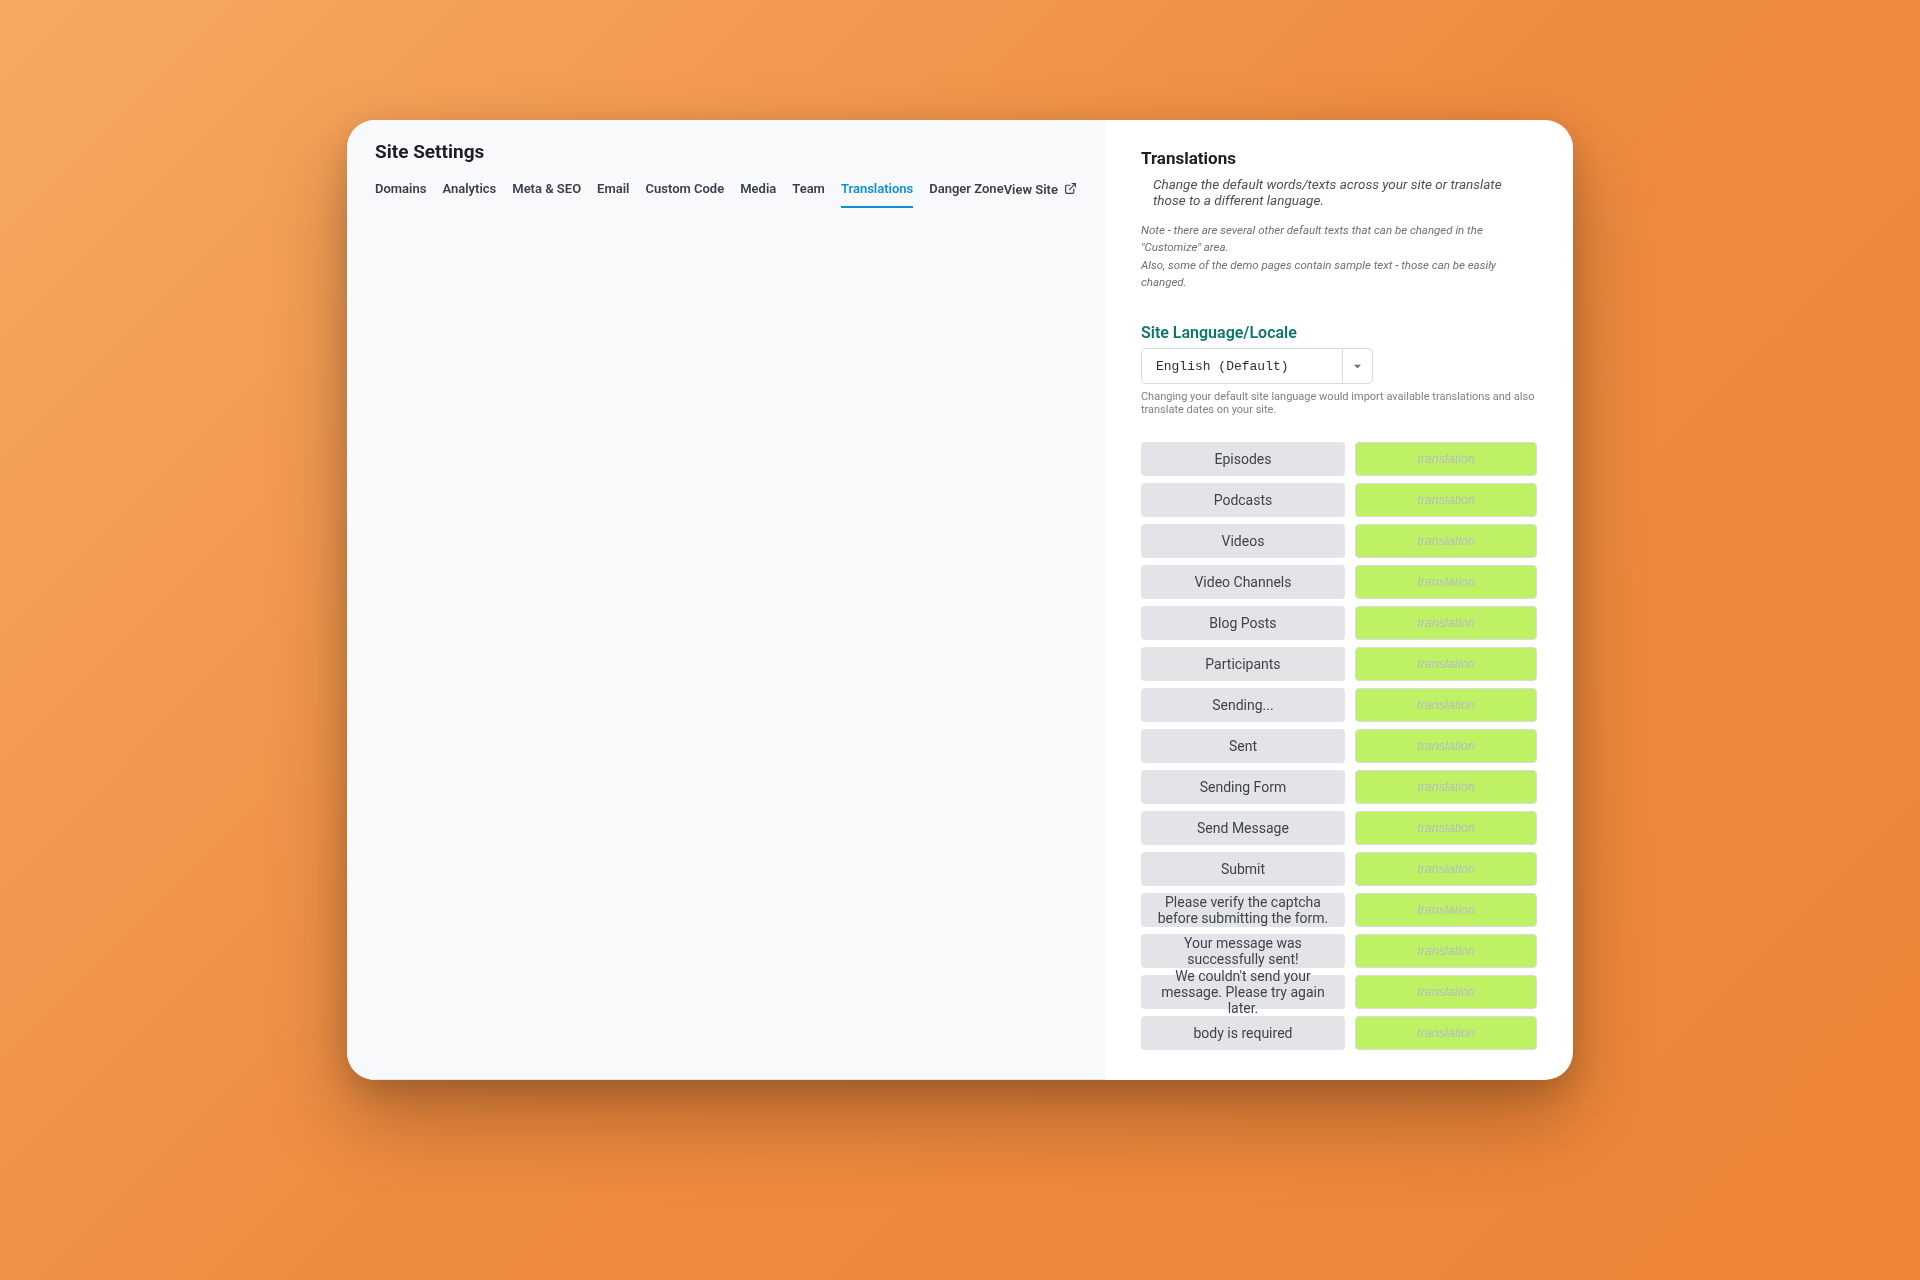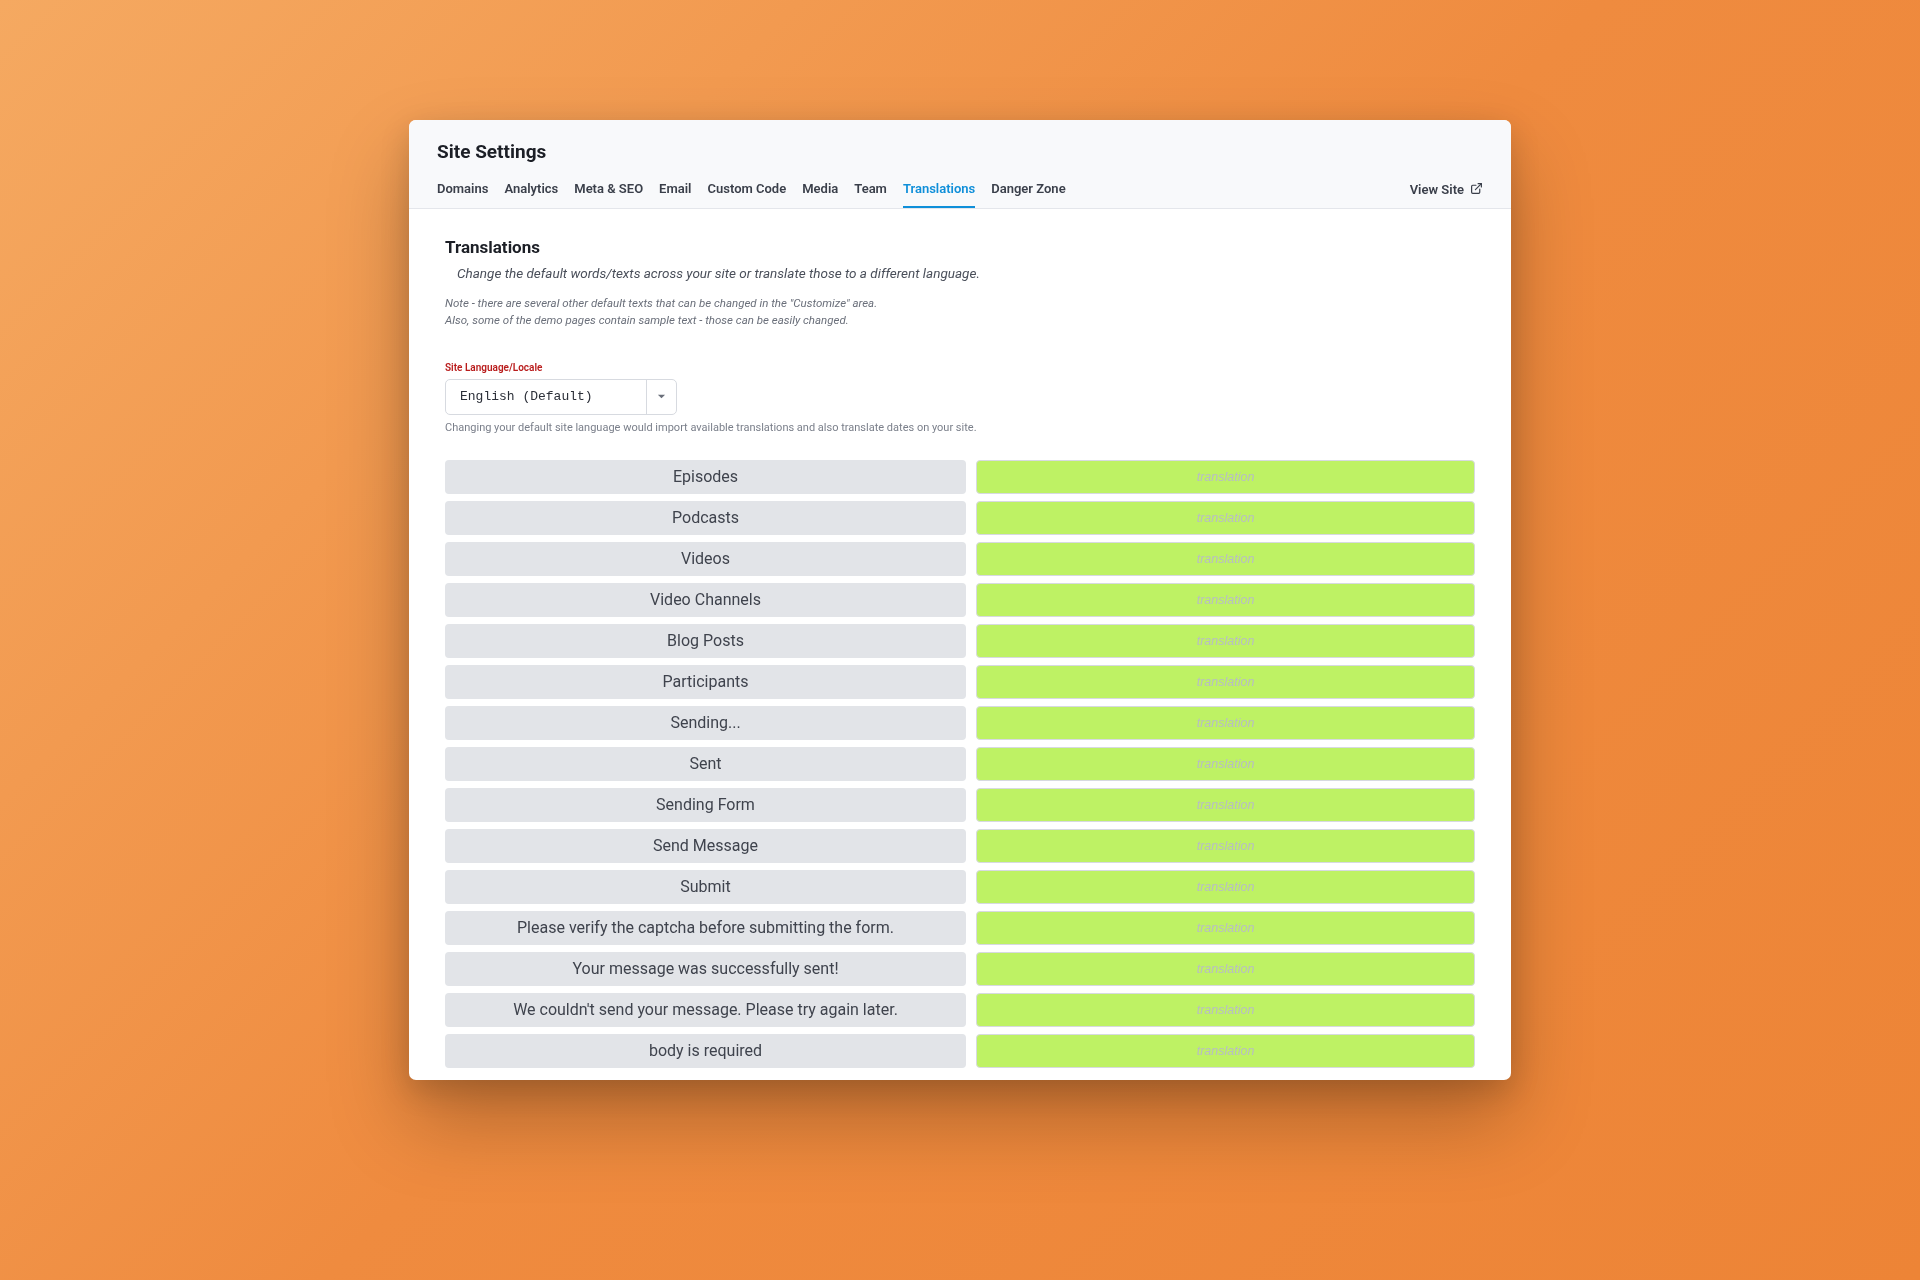--- a/index.html
+++ b/index.html
@@ -6,28 +6,28 @@
   html, body { width: 1920px; height: 1280px; }
   body {
     font-family: -apple-system, BlinkMacSystemFont, "Segoe UI", Roboto, "Helvetica Neue", Arial, sans-serif;
     background: linear-gradient(135deg, #f5a961 0%, #ef8b3f 50%, #ed8436 100%);
     display: flex;
     align-items: flex-start;
     justify-content: center;
     padding-top: 120px;
   }
   .window {
-    width: 1102px;
+    width: 1226px;
     height: 960px;
     background: #fff;
-    border-radius: 7px;
+    border-radius: 28px;
     box-shadow: 0 40px 80px rgba(0,0,0,0.25), 0 10px 30px rgba(0,0,0,0.15);
     overflow: hidden;
     display: flex;
-    flex-direction: column;
+    flex-direction: row;
   }
   .header {
     background: #f8f9fb;
     border-bottom: 1px solid #e4e6eb;
     padding: 20px 28px 0 28px;
   }
   .page-title {
     font-size: 19px;
     font-weight: 700;
     color: #1c1f26;
@@ -87,23 +87,23 @@
   }
   .section-note {
     font-size: 11.5px;
     font-style: italic;
     color: #6a6f7a;
     line-height: 1.5;
     margin-bottom: 32px;
     max-width: 700px;
   }
   .field-label {
-    font-size: 10px;
+    font-size: 16px;
     font-weight: 600;
-    color: #b91c1c;
+    color: #0f766e;
     margin-bottom: 6px;
   }
   .select-wrap {
     display: inline-flex;
     border: 1px solid #d7dae0;
     border-radius: 5px;
     overflow: hidden;
     background: #fff;
     height: 36px;
   }
@@ -135,23 +135,24 @@
   .rows { display: flex; flex-direction: column; gap: 7px; }
   .row { display: flex; gap: 10px; }
   .cell-label {
     flex: 1;
     background: #e2e4e8;
     border-radius: 4px;
     height: 34px;
     display: flex;
     align-items: center;
     justify-content: center;
-    font-size: 16px;
+    font-size: 14px;
     color: #3f434d;
     padding: 12px 12px;
+    text-align: center;
   }
   .cell-input {
     flex: 1;
     border: 1px solid #d7dae0;
     border-radius: 4px;
     height: 34px;
     font-size: 12.5px;
     text-align: center;
     color: #3f434d;
     background: #bef264;

